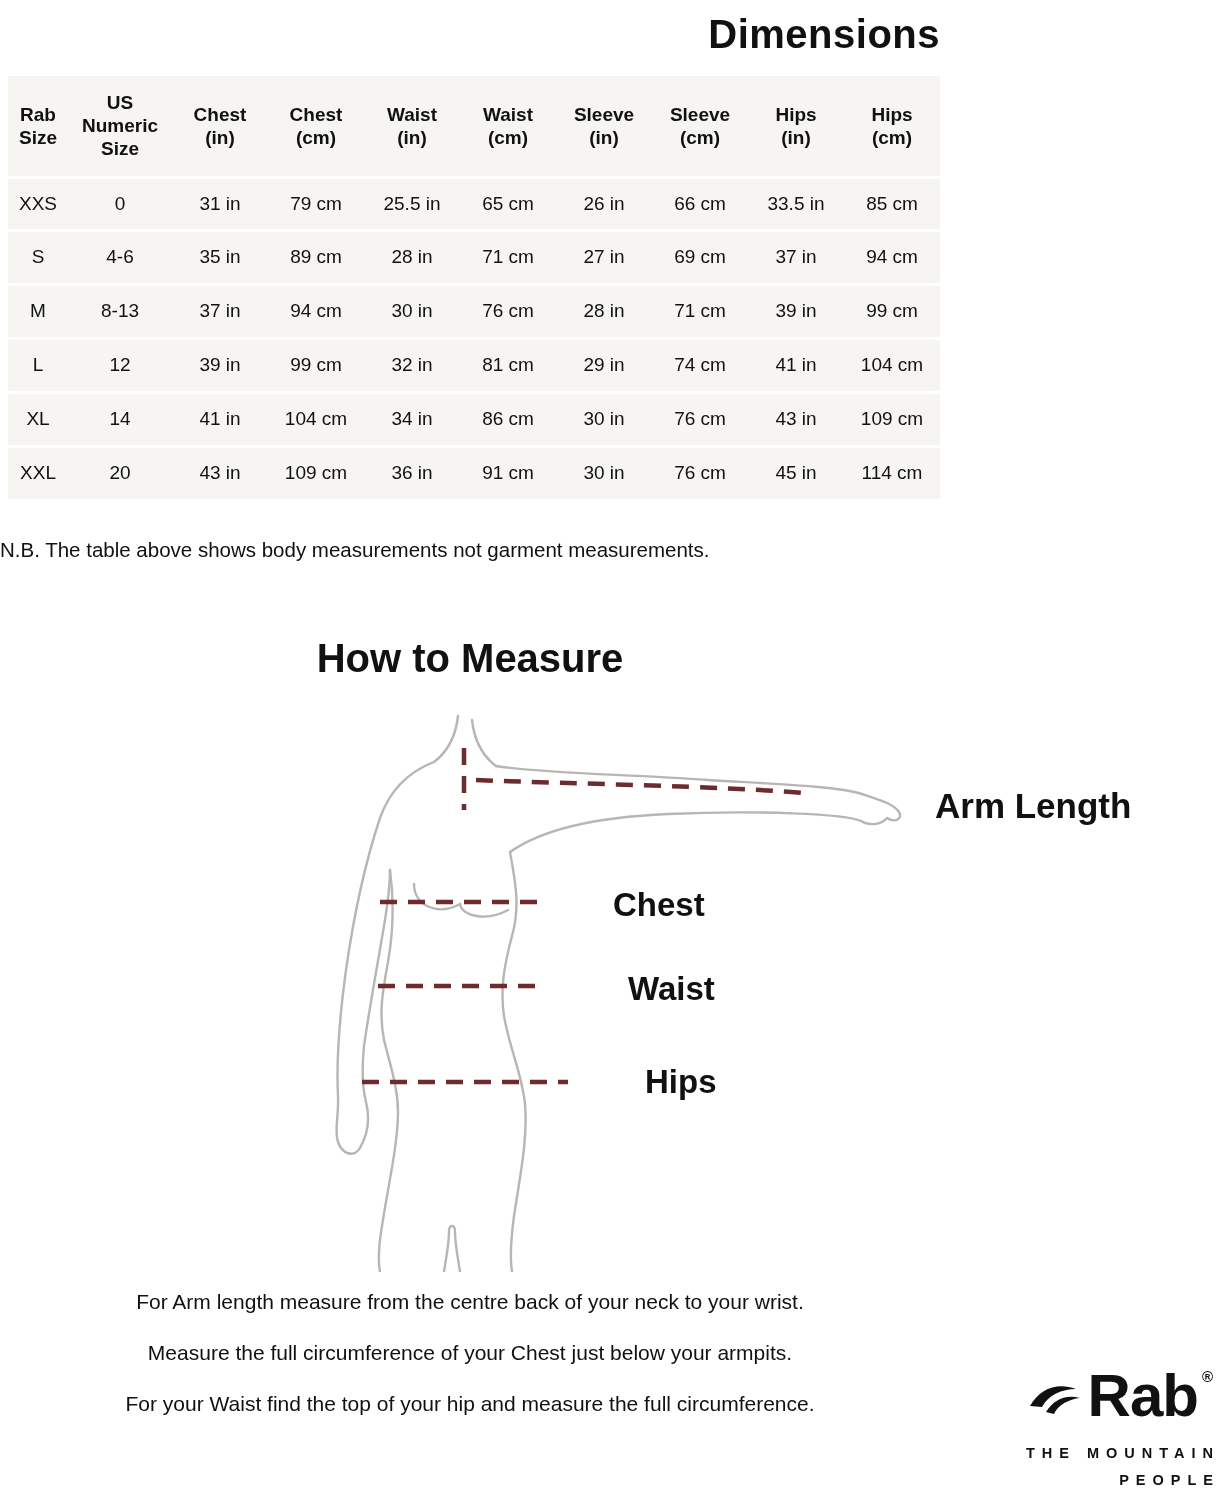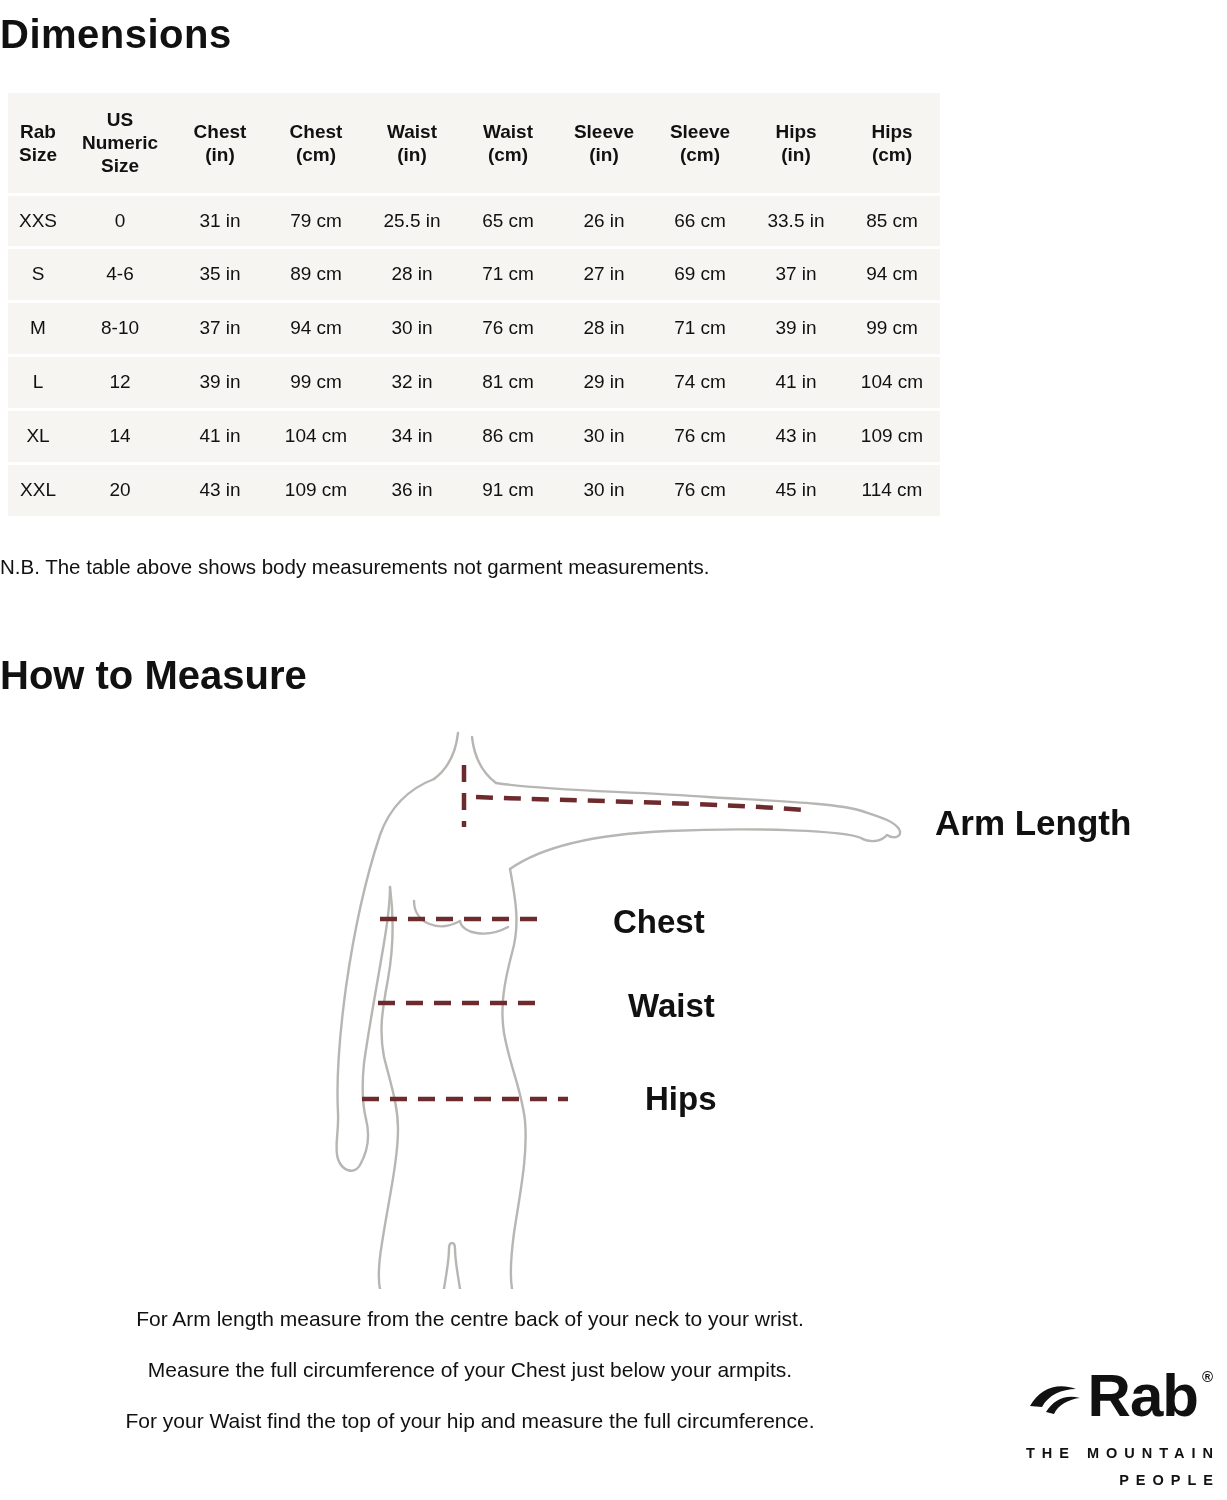--- a/index.html
+++ b/index.html
@@ -11,22 +11,22 @@
     color: #111111;
     font-family: "Liberation Sans", sans-serif;
     position: relative;
     overflow: hidden;
   }
   .content { width: 940px; }
 
   .page-title {
     font-size: 40px;
     font-weight: bold;
-    text-align: left;
-    margin: 12px 0 33px 0;
+    text-align: right;
+    margin: 12px 0 16px 0;
     letter-spacing: 0.5px;
   }
 
   table.size-table {
     width: 932px;
     margin-left: 8px;
     border-collapse: separate;
     border-spacing: 0 3px;
     table-layout: fixed;
     font-size: 19px;
@@ -51,20 +51,21 @@
     width: 940px;
     text-align: left;
     font-size: 20.5px;
     margin-top: 36px;
   }
 
   .how-title {
     width: 940px;
     font-size: 40px;
     font-weight: bold;
+    text-align: center;
     margin-top: 74px;
   }
 
   .diagram {
     position: relative;
     width: 1227px;
     height: 558px;
     margin-top: 10px;
     padding-left: 16px;
   }
@@ -203,21 +204,21 @@
           <td>89 cm</td>
           <td>28 in</td>
           <td>71 cm</td>
           <td>27 in</td>
           <td>69 cm</td>
           <td>37 in</td>
           <td>94 cm</td>
         </tr>
         <tr>
           <td>M</td>
-          <td>8-10</td>
+          <td>8-13</td>
           <td>37 in</td>
           <td>94 cm</td>
           <td>30 in</td>
           <td>76 cm</td>
           <td>28 in</td>
           <td>71 cm</td>
           <td>39 in</td>
           <td>99 cm</td>
         </tr>
         <tr>

